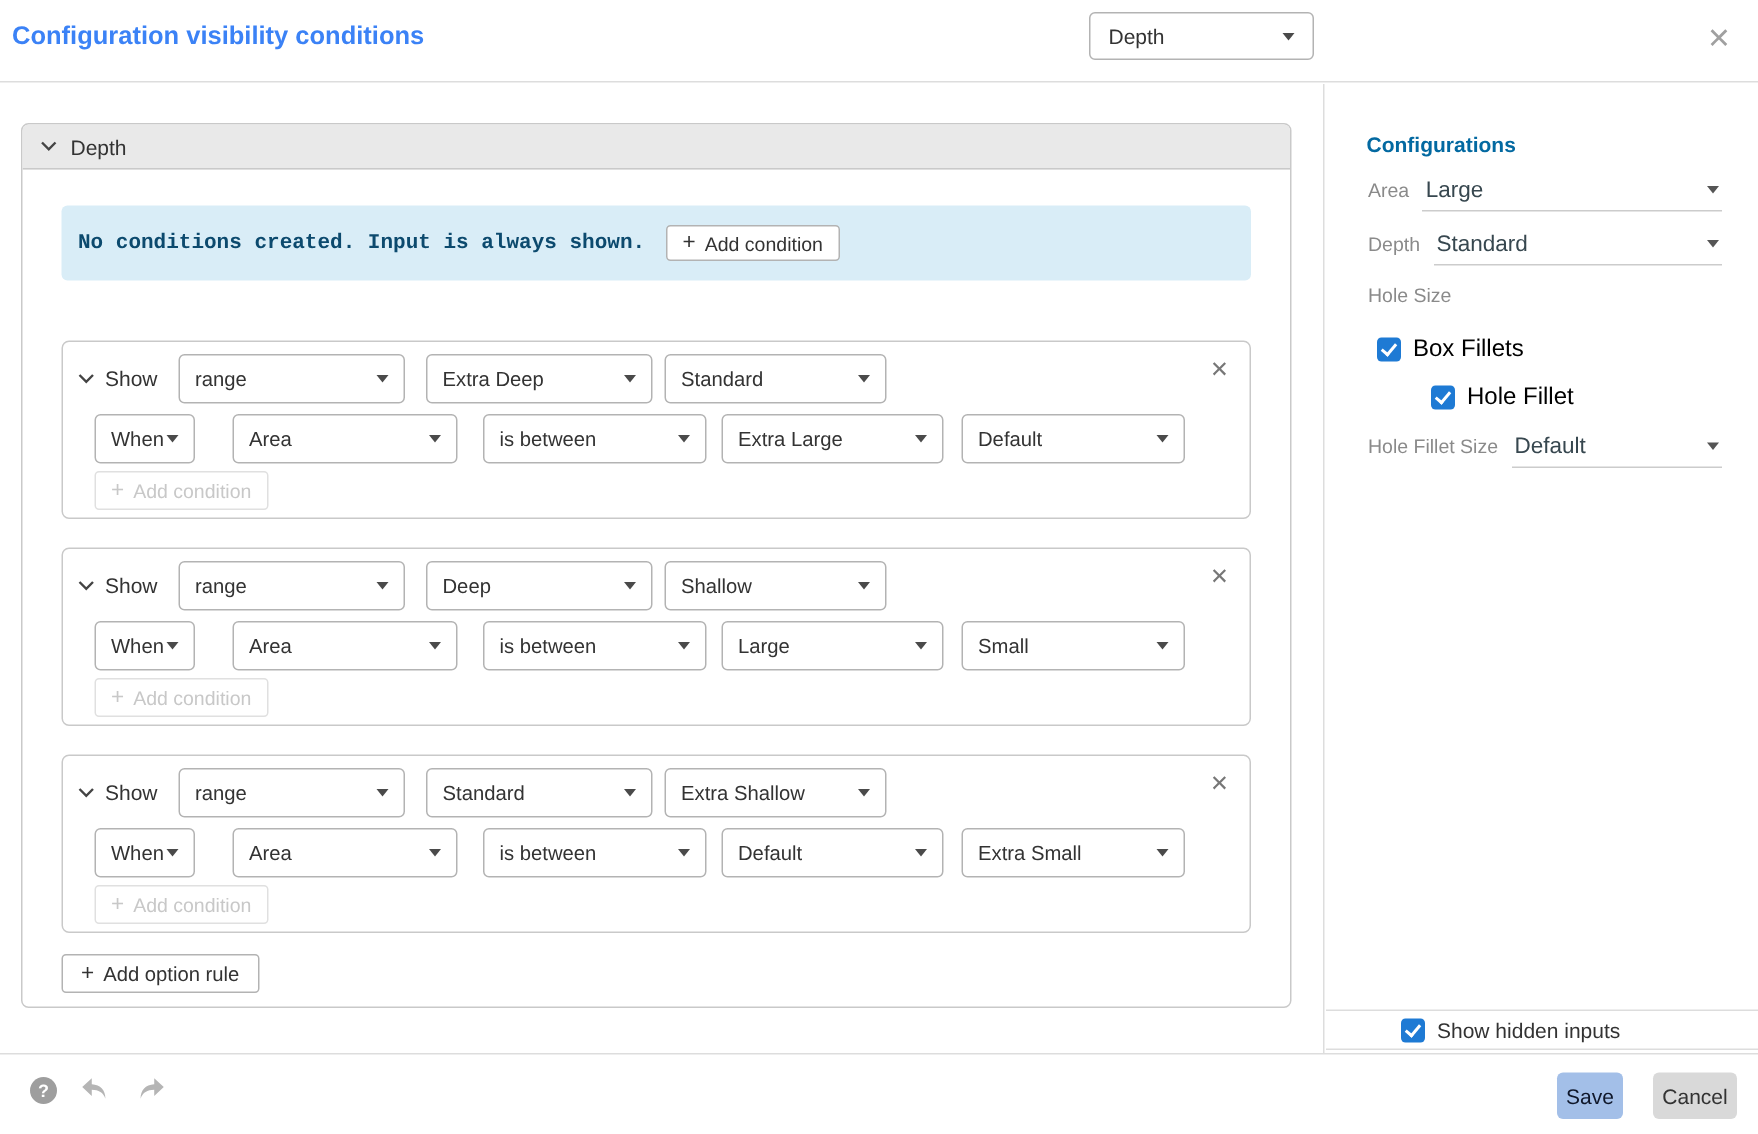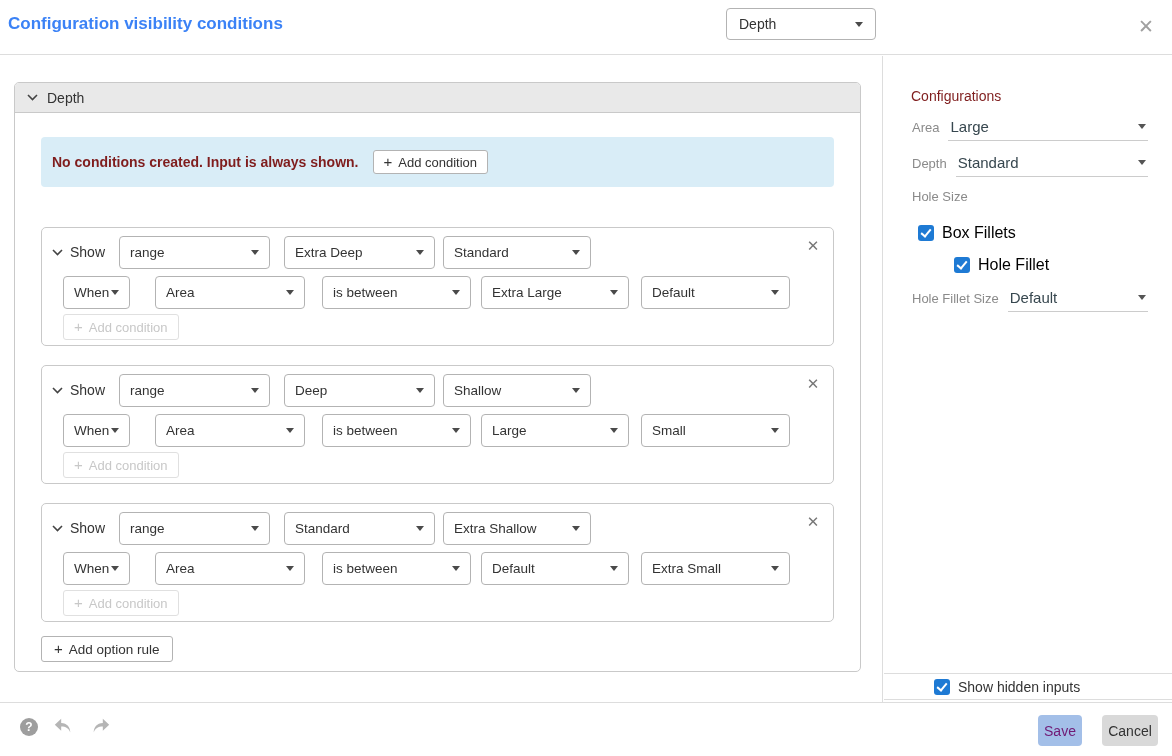--- a/index.html
+++ b/index.html
@@ -28,21 +28,21 @@
                     display:flex; align-items:center; padding-left:12px; gap:9px; cursor:pointer; }
   .section-header .lbl { font-size:14px; color:#333; }
 
   .chev { width:11px; height:7px; display:inline-block; flex:none; }
   .caret { width:0; height:0; border-left:4px solid transparent; border-right:4px solid transparent;
            border-top:5px solid #4a4a4a; flex:none; }
 
   
   .alert { position:absolute; left:26px; top:54px; width:793px; height:50px;
            background:#d9edf7; border-radius:4px; display:flex; align-items:center; padding-left:11px; }
-  .alert-msg { font-size:14px; font-weight:700; color:#7f1d1d; }
+  .alert-msg { font-size:14px; font-weight:700; color:#0c4a6e;font-family:Liberation Mono, monospace; }
   .btn { display:inline-flex; align-items:center; gap:6px; background:#fff;
          border:1px solid #b3b3b3; border-radius:3px; font-size:13px; color:#333;
          height:24px; padding:0 10px; cursor:pointer;
          font-family:"Liberation Sans","DejaVu Sans",sans-serif; }
   .alert .btn { margin-left:14px; }
   .plus { font-size:15px; font-weight:400; line-height:1; position:relative; top:-1px; }
 
   
   .rule-card { position:absolute; left:26px; width:793px; height:119px;
                border:1px solid #c9c9c9; border-radius:5px; background:#fff; }
@@ -67,21 +67,21 @@
   .card-close { position:absolute; right:10px; top:9px; font-size:15px; color:#777;
                 width:20px; text-align:center; cursor:pointer; }
   .btn-add-cond { position:absolute; left:21px; top:86px; height:26px;
                   border-color:#e0e0e0; color:#c8c8c8; cursor:default; }
   .btn-add-cond .plus { color:#c8c8c8; }
 
   .btn-add-rule { position:absolute; left:26px; top:553px; height:26px; padding:0 12px; font-size:13.5px; }
 
   
   .sidebar { position:absolute; left:884px; top:56px; width:288px; height:646px; background:#fff; }
-  .side-title { position:absolute; left:27px; top:32px; font-size:14px; font-weight:400; color:#7f1d1d; }
+  .side-title { position:absolute; left:27px; top:32px; font-size:14px; font-weight:700; color:#0369a1; }
 
   .srow { position:absolute; left:28px; right:24px; height:24px;
           display:flex; align-items:baseline; }
   .srow .sl { font-size:13px; color:#8a8a8a; margin-right:9px; white-space:nowrap; }
   .srow .sv { flex:1; border-bottom:1px solid #ccc; display:flex; align-items:center;
               justify-content:space-between; font-size:15px; color:#37474f;
               padding:0 2px 5px 2px; cursor:pointer; }
   .srow .caret { border-top-color:#555; }
   .sr-0 { top:62px; } .sr-1 { top:98px; } .sr-2 { top:133px; } .sr-5 { top:233px; }
 
@@ -102,21 +102,21 @@
   .footer { position:absolute; left:0; bottom:0; width:1172px; height:54px;
             border-top:1px solid #ddd; background:#fff; }
   .help-ic { position:absolute; left:20px; top:15px; width:18px; height:18px; border-radius:50%;
              background:#9e9e9e; color:#fff; font-size:12px; font-weight:700;
              display:flex; align-items:center; justify-content:center; cursor:pointer; }
   .hist-ic { position:absolute; top:14px; width:22px; height:20px; cursor:pointer; }
   .undo-ic { left:52px; } .redo-ic { left:90px; }
 
   .footer-btn { position:absolute; top:12px; height:31px; border:none; border-radius:4px;
                 font-size:14px; font-family:"Liberation Sans","DejaVu Sans",sans-serif; cursor:pointer; }
-  .btn-save { right:90px; width:44px; background:#a3bfe8; color:#701a75; cursor:default; }
+  .btn-save { right:90px; width:44px; background:#a3bfe8; color:#0f172a; cursor:default; }
   .btn-cancel { right:14px; width:56px; background:#d9d9d9; color:#333; }
 </style>
 </head>
 <body>
 
 <div class="stage">
 
   <div class="dlg-header">
     <div class="dlg-title">Configuration visibility conditions</div>
     <div class="top-select">

